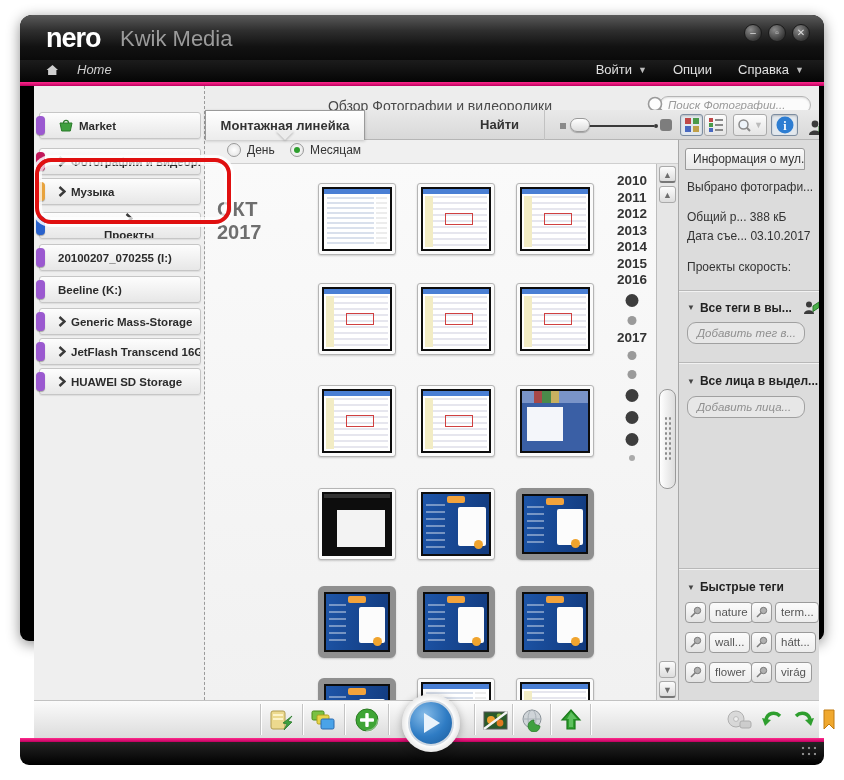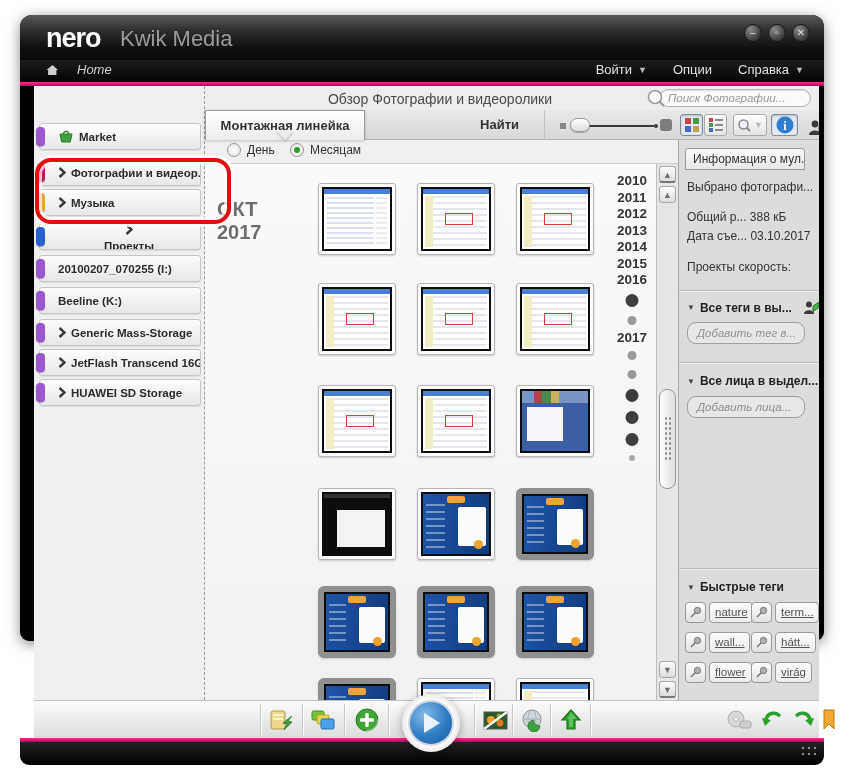--- a/index.html
+++ b/index.html
@@ -19,29 +19,29 @@
   .homebtn { position:absolute; left:26px; top:2px; display:flex; align-items:center; gap:18px; color:#cfcfcf; font-size:13px;font-style:italic; }
   .menus { position:absolute; right:20px; top:2px; display:flex; gap:26px; color:#e0e0e0; font-size:13px; }
   .menuitem { display:flex; gap:6px; align-items:center; }
   .dd { font-size:9px; color:#bbb; }
   .pinkline { position:absolute; left:0; top:67px; right:0; height:4px; background:linear-gradient(#ff2a8d,#c00060); }
 
   
   .main { position:absolute; left:14px; right:5px; top:71px; height:614px; background:#ededed; overflow:hidden; }
 
   
-  .sidebar { position:absolute; left:0; top:0; bottom:0; width:171px; border-right:1px dashed #9a9a9a; padding-top:37px; background:#efefef; }
+  .sidebar { position:absolute; left:0; top:0; bottom:0; width:171px; border-right:1px dashed #9a9a9a; padding-top:26px; background:#efefef; }
   .sbitem { position:relative; height:27px; margin:0 3px 3px 5px; background:linear-gradient(#fdfdfd,#e7e7e7); border:1px solid #c6c6c6; border-radius:3px; display:flex; align-items:center; padding-left:18px; gap:5px; box-shadow:0 1px 1px rgba(0,0,0,.08); }
   .pill { position:absolute; left:-4px; top:3px; width:9px; height:19px; border-radius:4px; box-shadow:0 1px 1px rgba(0,0,0,.3); }
   .sblabel { font-size:11.5px; font-weight:bold; color:#2b2b2b; white-space:nowrap; overflow:hidden; }
   .sbarrow { flex:0 0 auto; }
   .annot { position:absolute; left:1px; top:72px; width:196px; height:66px; border:4px solid #e01010; border-radius:16px; box-shadow:0 0 0 3px rgba(255,255,255,.85), inset 0 0 0 3px rgba(255,255,255,.7); pointer-events:none; z-index:5; }
 
   
-  .chead { position:absolute; left:171px; top:1px; right:0; height:24px; }
+  .chead { position:absolute; left:171px; top:8px; right:0; height:24px; }
   .ctitle { position:absolute; left:0; width:470px; top:4px; text-align:center; font-size:14px; color:#4a4a4a; }
   .searchbox { position:absolute; right:8px; top:2px; width:152px; height:18px; border:1px solid #b5b5b5; border-radius:10px; background:#fbfbfb; display:flex; align-items:center; padding-left:8px; box-shadow:inset 0 1px 2px rgba(0,0,0,.12); }
   .searchtext { font-size:11.5px; font-style:italic; color:#9a9a9a; white-space:nowrap; }
   .sglass { position:absolute; left:-14px; top:-2px; }
 
   
   .tabsrow { position:absolute; left:171px; top:24px; right:0; height:30px; background:linear-gradient(#e9e9e9,#d8d8d8); border-bottom:1px solid #b5b5b5; }
   .tab { position:absolute; top:0; height:30px; font-size:13px; font-weight:bold; color:#333; text-align:center; line-height:30px; border-right:1px solid #c2c2c2; }
   .tab.active { background:linear-gradient(#ffffff,#ececec); border:1px solid #9a9a9a; border-bottom:none; box-shadow:0 1px 3px rgba(0,0,0,.2); z-index:2; }
   .tab.active::after { content:""; position:absolute; left:50%; bottom:-9px; margin-left:-9px; border:9px solid transparent; border-top-color:#ececec; filter:drop-shadow(0 1px 1px rgba(0,0,0,.25)); }
@@ -103,21 +103,21 @@
   
   .rightpanel { position:absolute; left:644px; top:54px; right:0; bottom:0; background:#dcdcdc; border-left:1px solid #a8a8a8; font-size:12px; color:#333; }
   .ptab { position:absolute; left:6px; top:8px; width:120px; height:22px; background:linear-gradient(#fafafa,#e8e8e8); border:1px solid #9a9a9a; border-radius:3px 3px 0 0; line-height:21px; padding-left:7px; font-size:12px; color:#333; white-space:nowrap; overflow:hidden; }
   .prow { position:absolute; left:8px; white-space:nowrap; }
   .phead { position:absolute; left:8px; font-weight:bold; color:#222; display:flex; gap:5px; align-items:center; white-space:nowrap; }
   .tri { font-size:8px; color:#444; }
   .pinput { position:absolute; left:8px; width:118px; height:22px; border:1px solid #a0a0a0; border-radius:9px; background:#e7e7e7; line-height:20px; padding-left:9px; font-size:11.5px; font-style:italic; color:#8f8f8f; white-space:nowrap; overflow:hidden; }
   .pdiv { position:absolute; left:0; right:0; height:2px; border-top:1px solid #b8b8b8; border-bottom:1px solid #f2f2f2; }
   .qtcell { position:absolute; display:flex; gap:3px; align-items:center; }
   .pinbtn { width:21px; height:21px; border:1px solid #9a9a9a; border-radius:4px; background:linear-gradient(#fdfdfd,#e2e2e2); display:flex; align-items:center; justify-content:center; }
-  .tagbtn { height:21px; border:1px solid #9a9a9a; border-radius:4px; background:linear-gradient(#fbfbfb,#ededed); font-size:11.5px; color:#555; line-height:19px; padding:0 5px; white-space:nowrap; overflow:hidden; max-width:44px;text-decoration:underline; }
+  .tagbtn { height:21px; border:1px solid #9a9a9a; border-radius:4px; background:linear-gradient(#fbfbfb,#ededed); font-size:11.5px; color:#555; line-height:19px; padding:0 5px; white-space:nowrap; overflow:hidden; max-width:44px; }
 
   
   .toolbar { position:absolute; left:14px; right:5px; top:685px; height:38px; background:linear-gradient(#fbfbfb,#dcdcdc); border-top:1px solid #c2c2c2; }
   .tsep { position:absolute; top:3px; bottom:3px; width:1px; background:#c4c4c4; box-shadow:1px 0 0 #fff; }
   .tbtn { position:absolute; top:4px; width:34px; height:30px; display:flex; align-items:center; justify-content:center; }
   .playhalo { position:absolute; left:382px; top:679px; width:58px; height:58px; border-radius:50%; background:radial-gradient(#ffffff 55%,#e2e2e2 75%,rgba(255,255,255,0)); box-shadow:0 2px 8px rgba(0,0,0,.3); z-index:6; }
   .playbtn { position:absolute; left:6px; top:6px; width:46px; height:46px; border-radius:50%; border:2px solid #cfd8e2; background:radial-gradient(circle at 35% 30%,#85bbe8,#2f7cc4 55%,#1b5b9b); display:flex; align-items:center; justify-content:center; }
 
   
   .bottombar { position:absolute; left:0; right:0; top:723px; height:27px; background:linear-gradient(#2a2a2a,#000); border-radius:0 0 9px 9px; }

